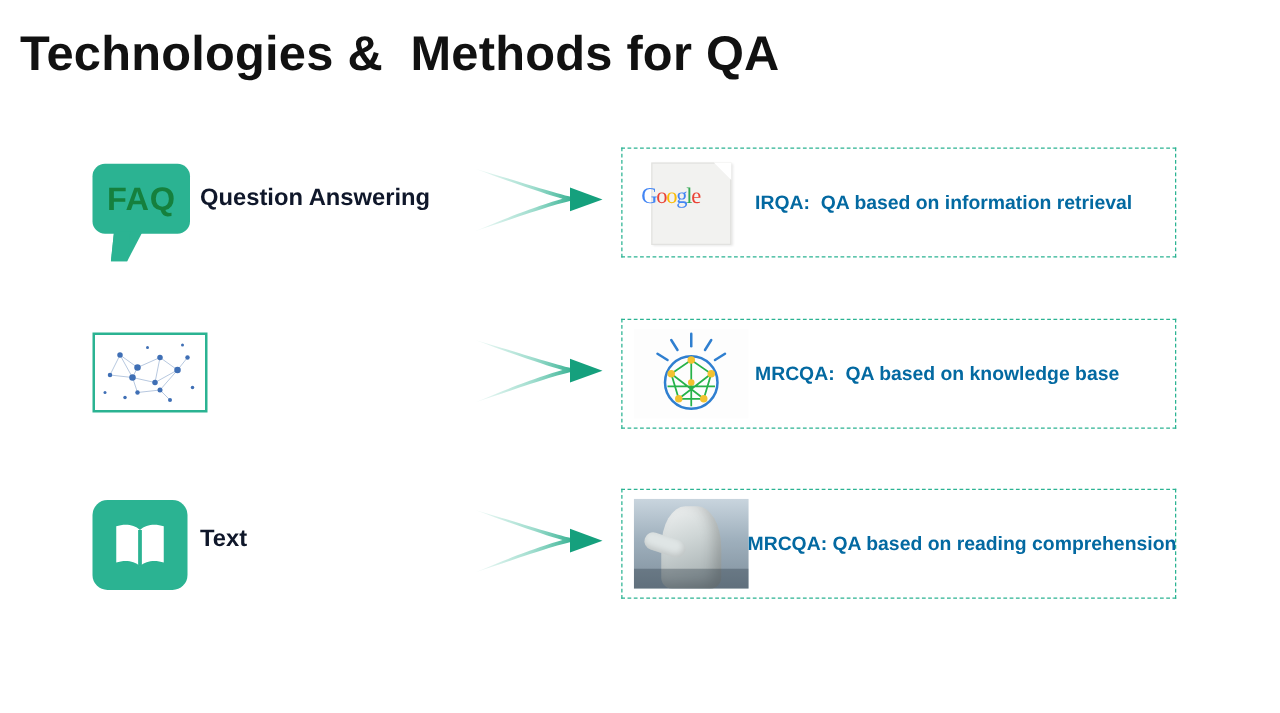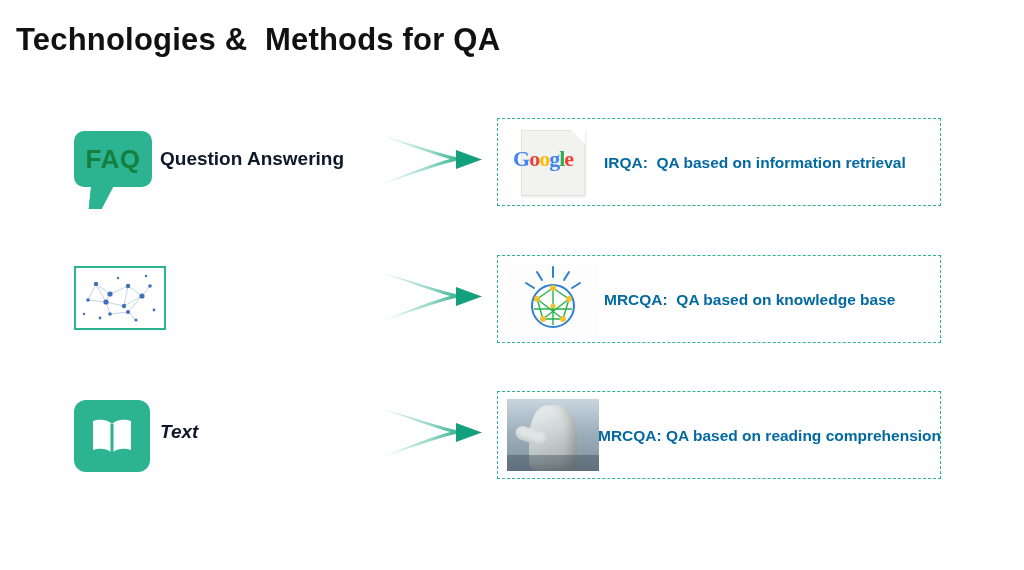--- a/index.html
+++ b/index.html
@@ -12,21 +12,21 @@
     height: 570px;
     position: relative;
     font-family: "Liberation Sans", sans-serif;
     overflow: hidden;
   }
 
   #slide-title {
     position: absolute;
     left: 16px;
     top: 22px;
-    font-size: 31px;
+    font-size: 39px;
     font-weight: bold;
     color: #111111;
     letter-spacing: 0.2px;
     white-space: pre;
   }
 
   .row {
     position: absolute;
     left: 0;
     width: 1024px;
@@ -116,21 +116,21 @@
     top: 0;
     height: 92px;
     display: flex;
     align-items: center;
     font-size: 19px;
     font-weight: bold;
     color: #0f172a;
   }
   #row-0 .left-label { top: 24px; height: 40px; }
   #row-1 .left-label { top: 24px; height: 40px; }
-  #row-2 .left-label { top: 24px; height: 40px; font-style: italic; }
+  #row-2 .left-label { top: 24px; height: 40px; }
 
   
   .arrow {
     position: absolute;
     left: 378px;
     top: 14px;
     width: 105px;
     height: 62px;
   }
 
@@ -190,22 +190,22 @@
     right: -1px;
     top: -1px;
     width: 0; height: 0;
     border-left: 14px solid transparent;
     border-top: 14px solid #ffffff;
   }
   .g-word {
     position: absolute;
     left: 6px;
     top: 20px;
-    font-size: 22px;
-    font-weight: bold;
+    font-size: 18px;
+    font-weight: normal;
     letter-spacing: -1px;
     font-family: "Liberation Serif", serif;
   }
   .g-word span:nth-child(1) { color: #4285f4; }
   .g-word span:nth-child(2) { color: #ea4335; }
   .g-word span:nth-child(3) { color: #fbbc05; }
   .g-word span:nth-child(4) { color: #4285f4; }
   .g-word span:nth-child(5) { color: #34a853; }
   .g-word span:nth-child(6) { color: #ea4335; }
 

